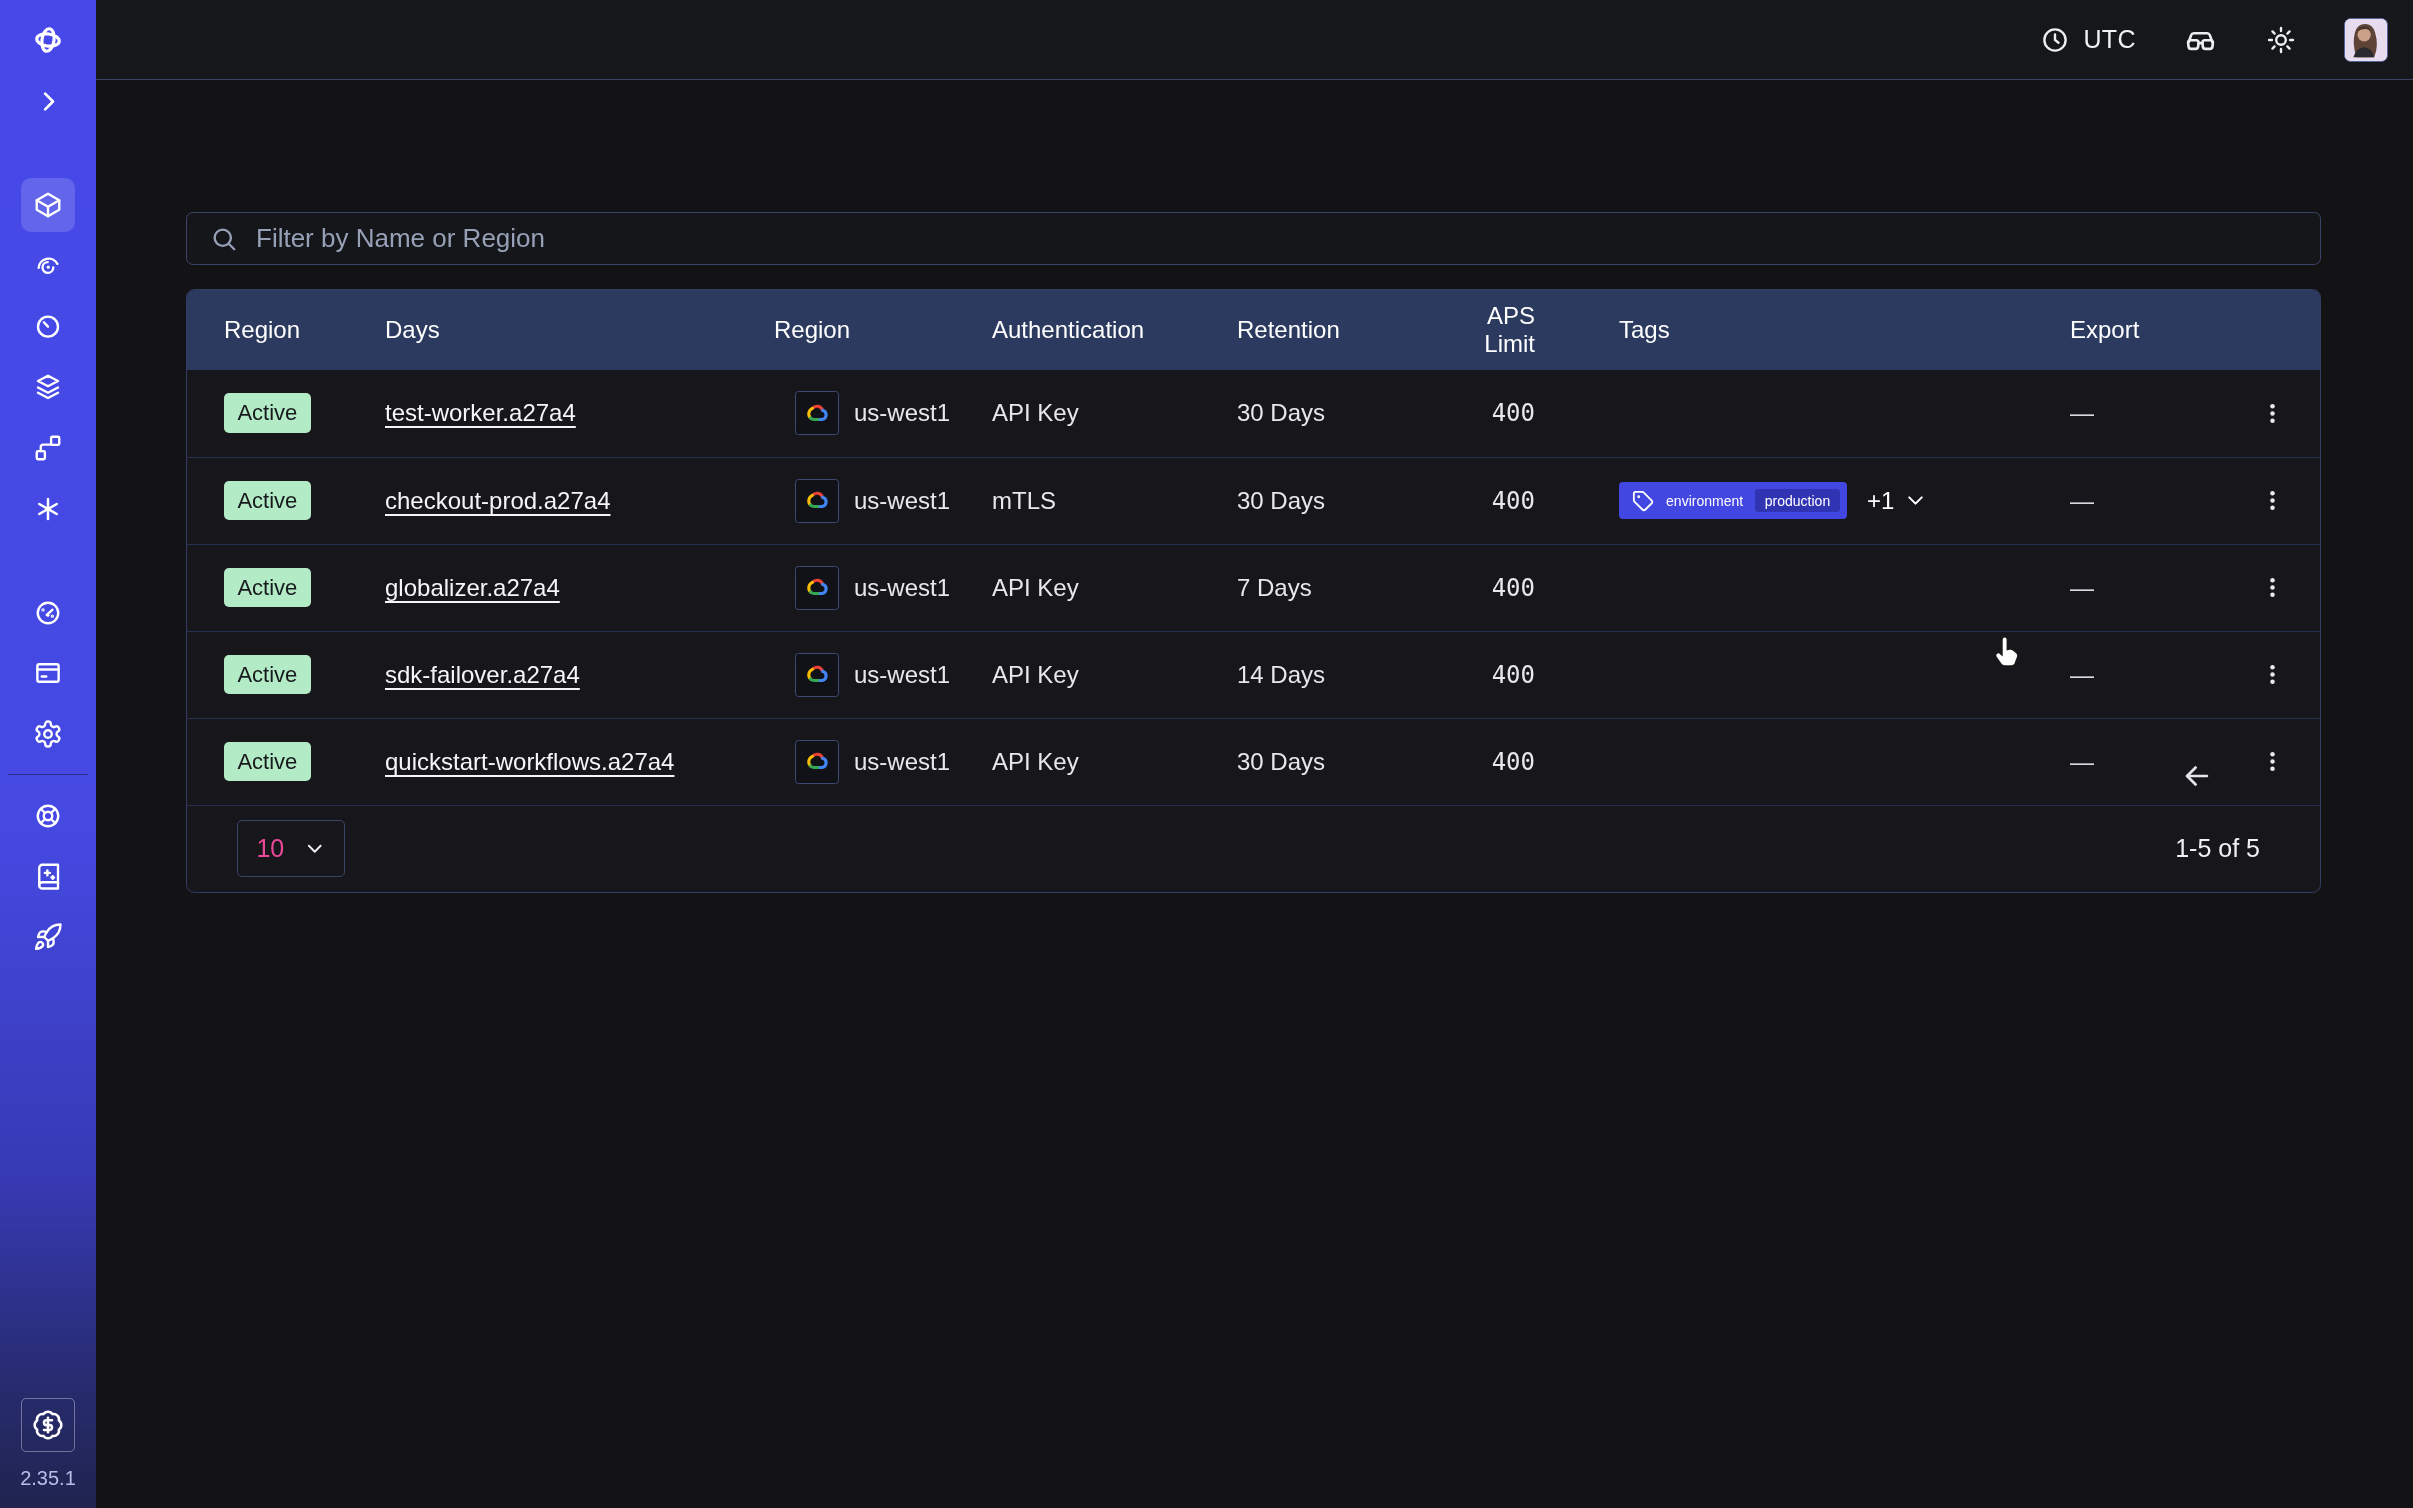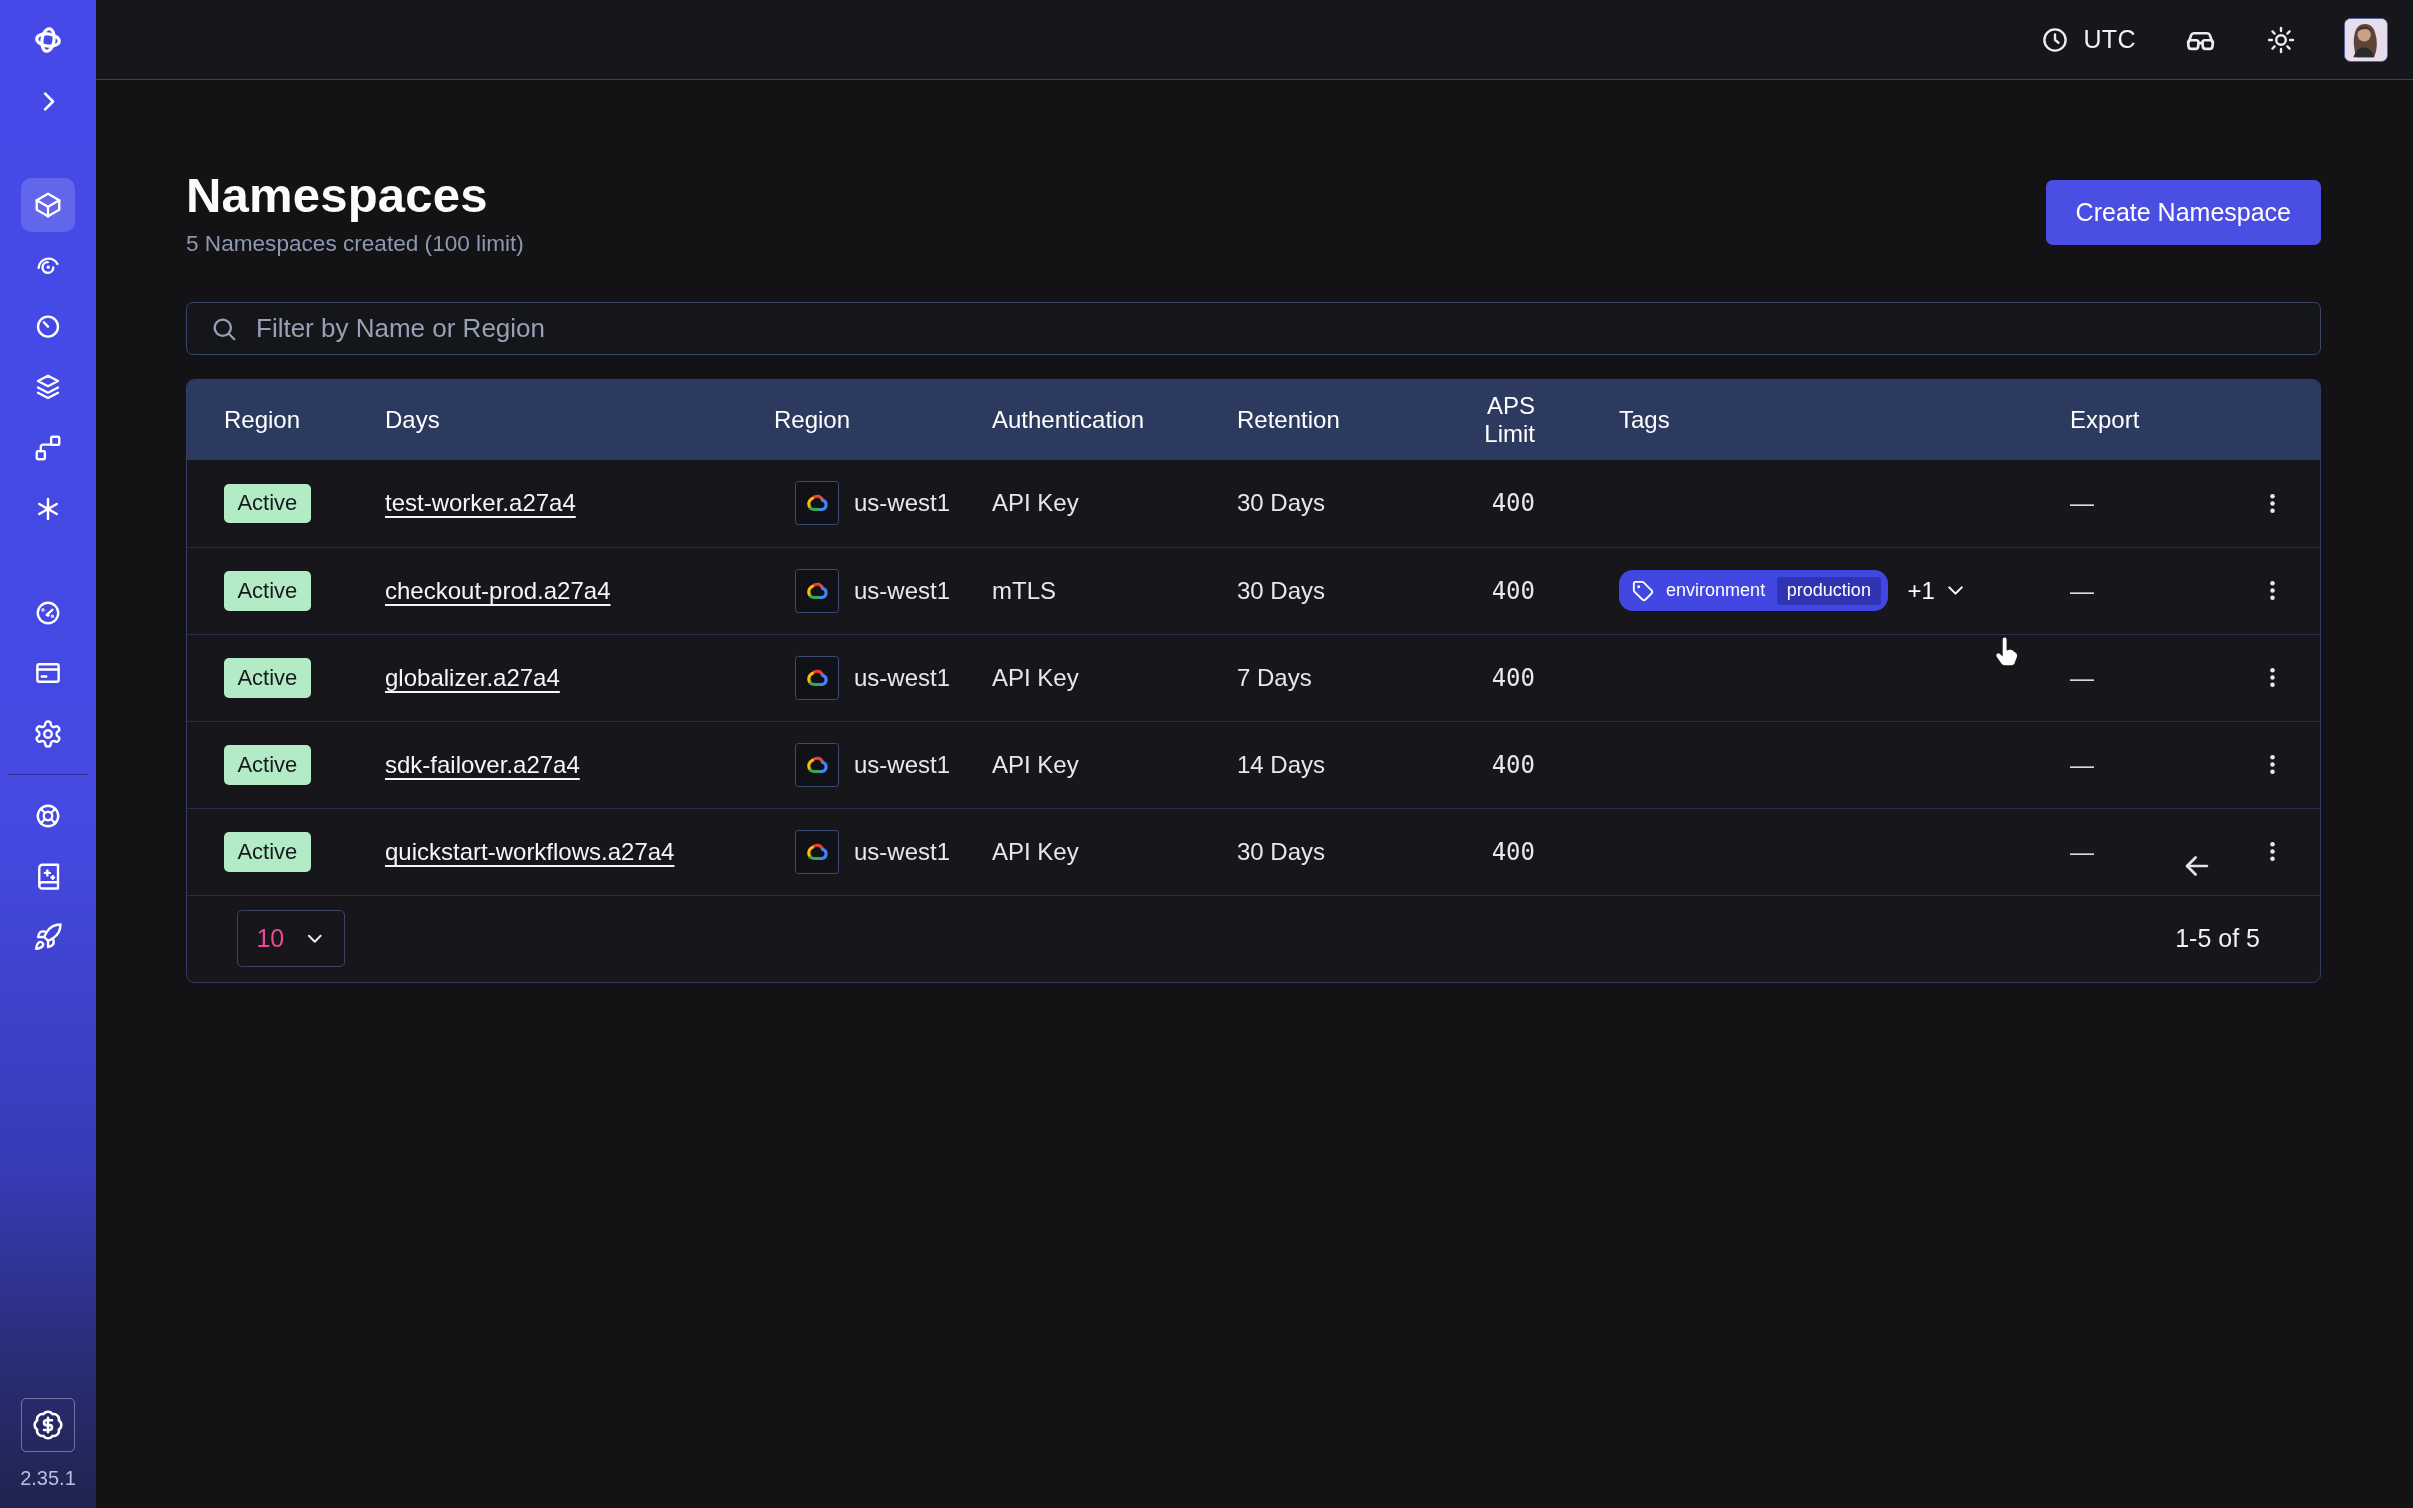--- a/index.html
+++ b/index.html
@@ -94,21 +94,21 @@
   }
   .ns-link { color:#f5f6f8; text-decoration:underline; text-underline-offset:5px; cursor:pointer; font-size:24px; }
   .region-cell { display:flex; align-items:center; gap:15px;padding-left:21px; }
   .gcp-box {
     width:44px; height:44px; border:1.7px solid #3d4a74; border-radius:3.4px;
     display:flex; align-items:center; justify-content:center; background:#101218;
   }
   .tags-cell { display:flex; align-items:center; gap:20px; }
   .tag-pill {
     display:flex; align-items:center; gap:11.7px; background:#4347e2; color:#fff;
-    border-radius:14px; padding:6.7px 6.7px 6.7px 13.4px; font-size:18px; cursor:pointer;
+    border-radius:4px; padding:6.7px 6.7px 6.7px 13.4px; font-size:14px; cursor:pointer;
   }
   .tag-val { background:rgba(13,16,90,0.35); border-radius:3.4px; padding:3.4px 10px; }
   .tag-more { display:flex; align-items:center; gap:8.4px; font-size:24px; color:#fff; cursor:pointer; }
   .export-dash { color:#d6d9de; }
   .kebab { justify-self:end; cursor:pointer; color:#e8eaee; padding:6.7px; }
 
   
   .tfoot { height:87px; border-top:1.7px solid #272f4e; display:flex; align-items:center; justify-content:space-between; padding:0 60px 0 50px; }
   .page-size {
     display:flex; align-items:center; gap:18.4px; border:1.7px solid #3a4468; border-radius:5px;
@@ -280,27 +280,20 @@
       <circle cx="23" cy="19" r="8" fill="#caa188"></circle>
       <path d="M15 15 Q17 8 24 9 Q31 9 31 16 L29 13 Q25 11 19 13 Z" fill="#4a3429"></path>
       <path d="M10 46 Q14 34 23 34 Q32 34 35 46 Z" fill="#2a2a2e"></path>
     </svg>
   </div>
 </header>
 
 <main class="main">
   <div class="content">
 
-    <div class="page-head">
-      <div>
-        <h1 class="page-title">Namespaces</h1>
-        <div class="page-subtitle">5 Namespaces created (100 limit)</div>
-      </div>
-      <button class="create-btn">Create Namespace</button>
-    </div>
 
     <div class="search-wrap">
       <svg class="search-icon" width="30" height="30" viewBox="0 0 24 24" fill="none" stroke="currentColor" stroke-width="1.9" stroke-linecap="round">
         <circle cx="11" cy="11" r="6.5"></circle>
           <path d="m16 16 4.2 4.2"></path>
       </svg>
       <input type="text" placeholder="Filter by Name or Region" style="">
     </div>
 
     <div class="table">

